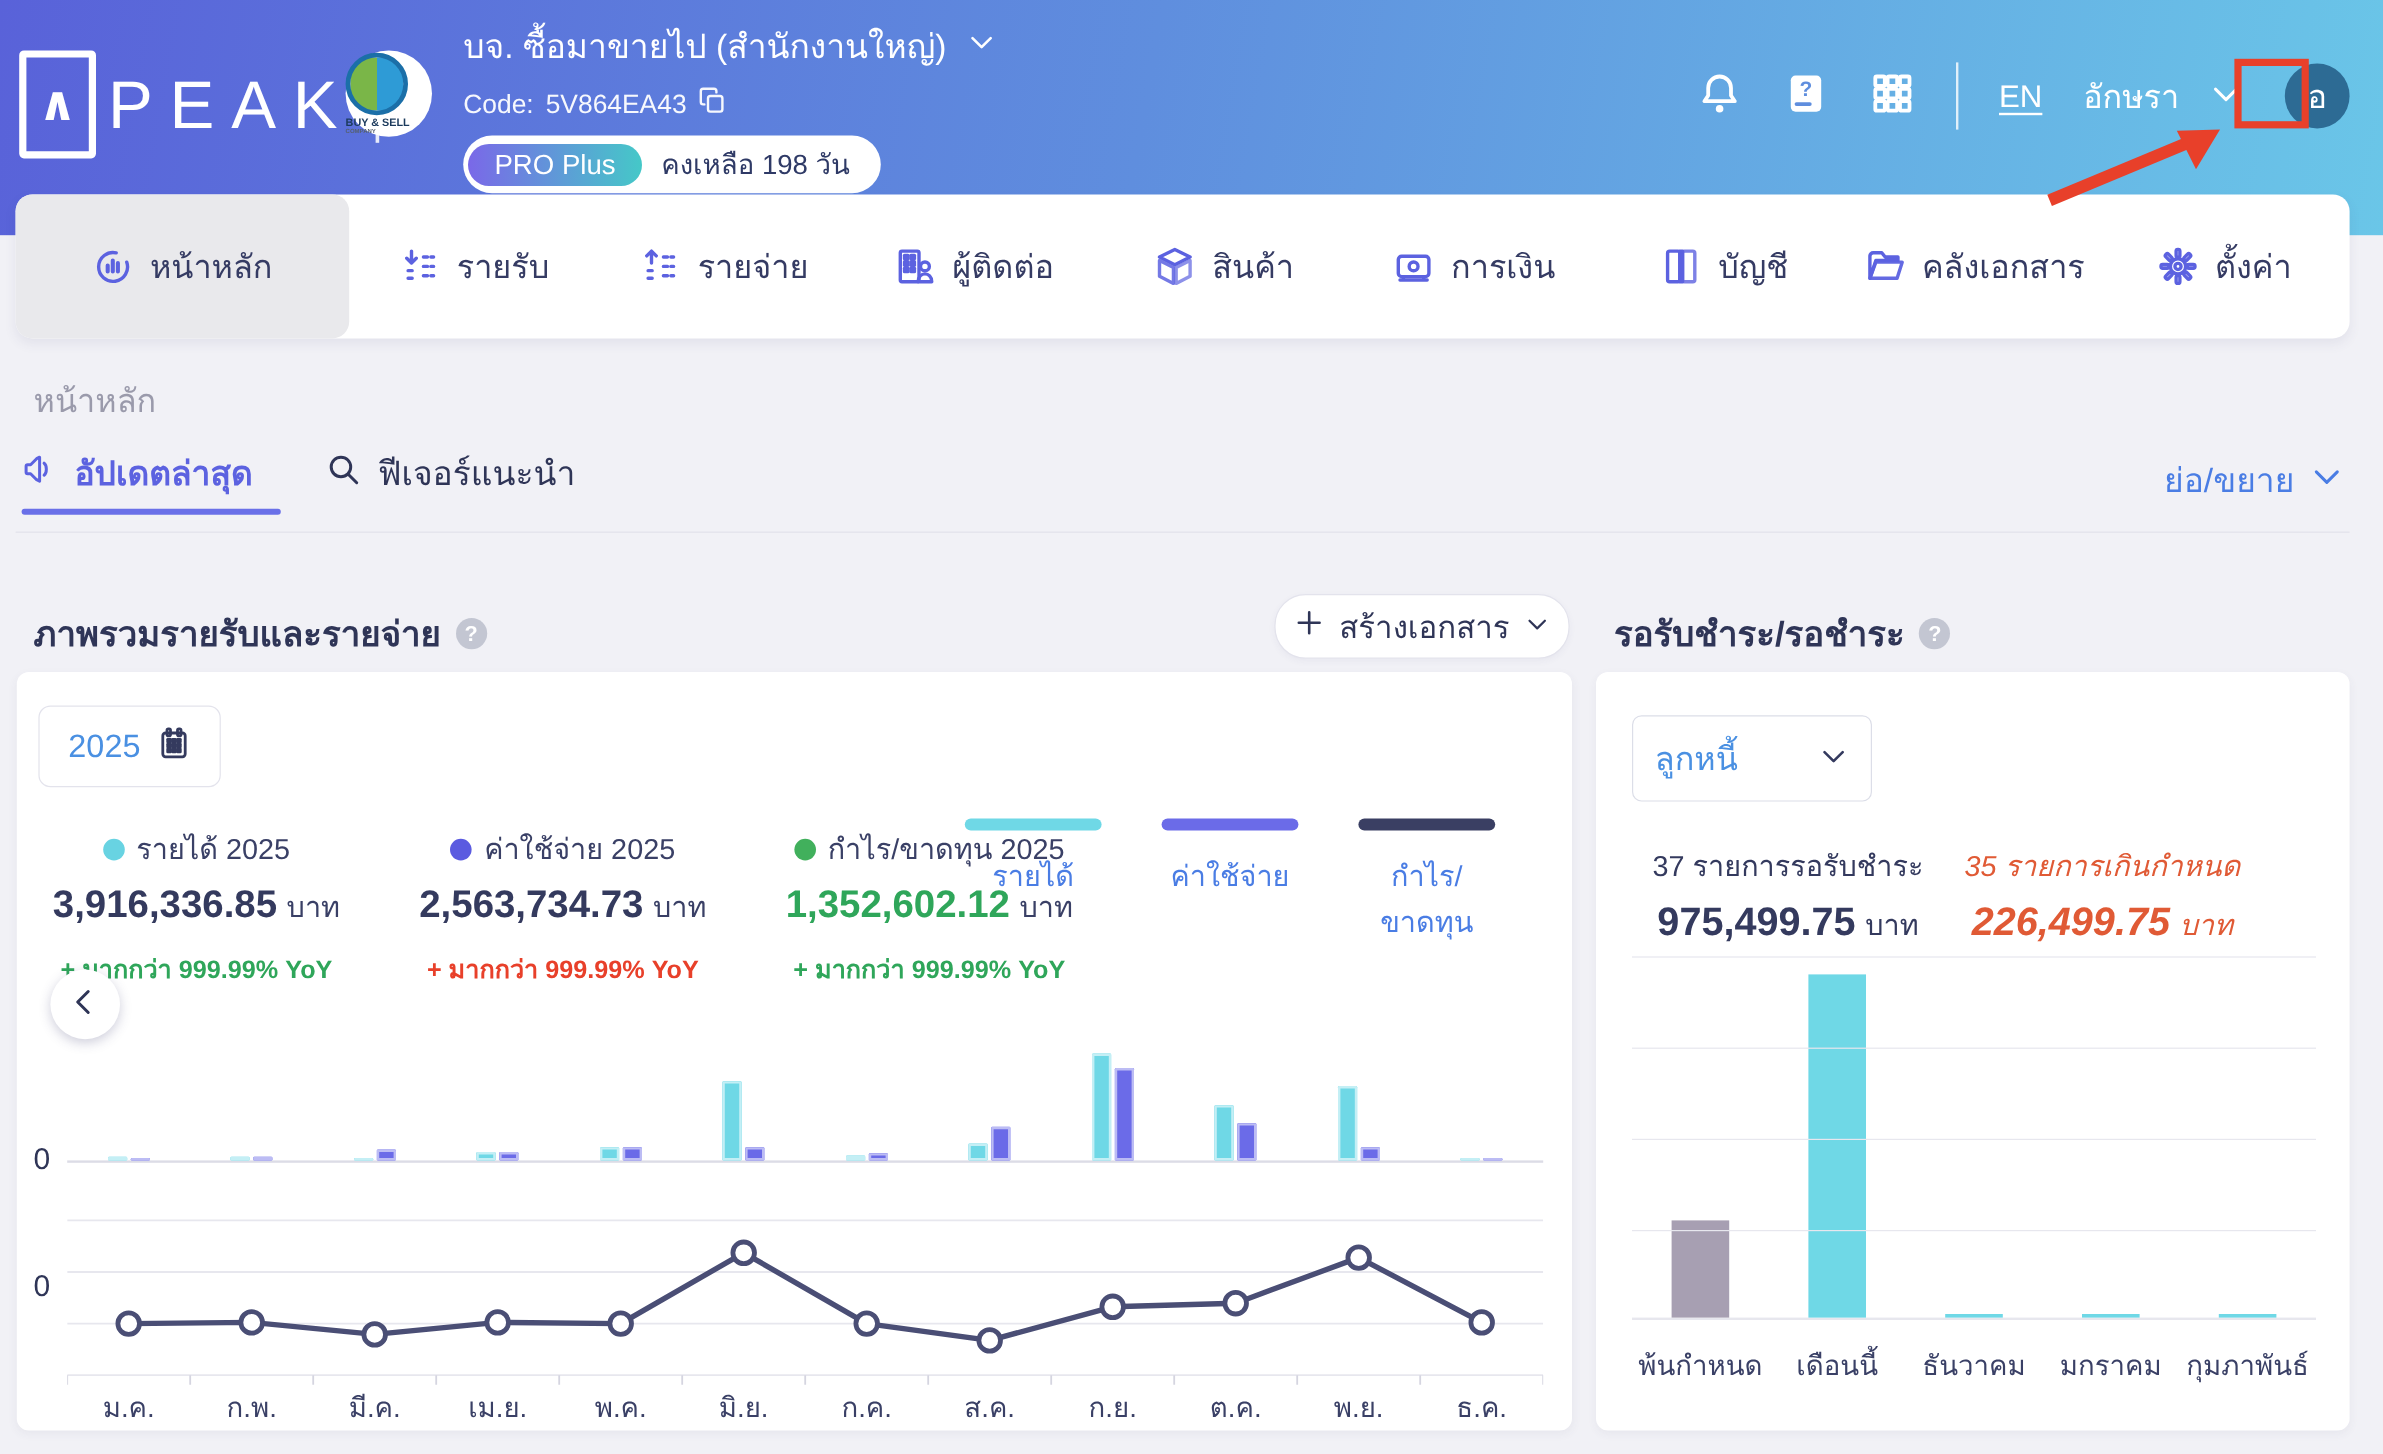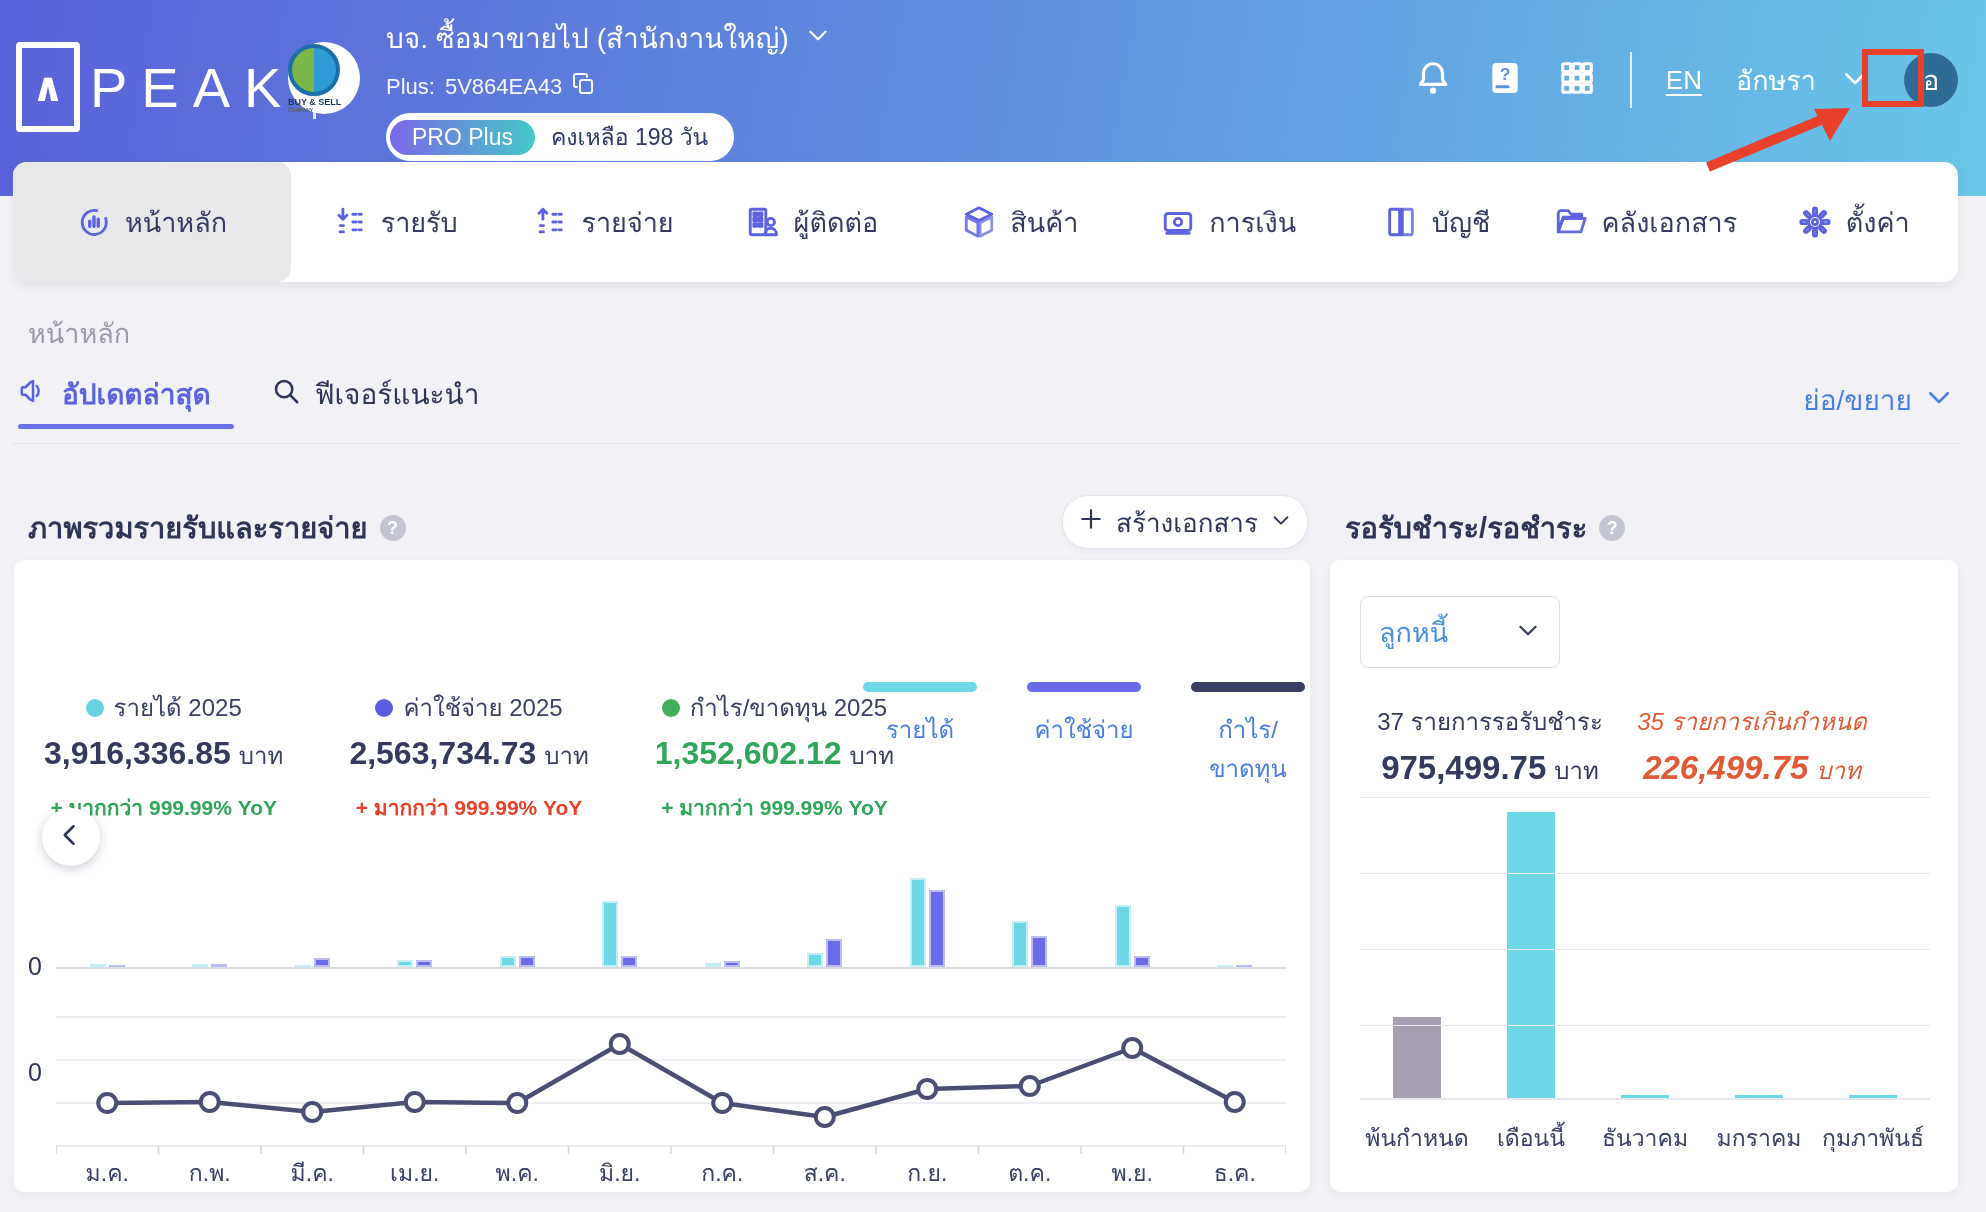--- a/index.html
+++ b/index.html
@@ -63,21 +63,21 @@
   
   #year-box{position:absolute;left:18px;top:28px;width:150px;height:66px;border:1px solid #e3e3ec;border-radius:10px;
             display:flex;align-items:center;justify-content:center;gap:14px;font-size:27px;color:#4a90e2;cursor:pointer;}
   #stats-row{position:absolute;left:30px;top:128px;display:flex;gap:66px;}
   .stat{text-align:center;min-width:230px;}
   .stat .lbl{display:flex;align-items:center;justify-content:center;gap:10px;font-size:24px;color:#3a4066;}
   .stat .dot{width:18px;height:18px;border-radius:50%;}
   .stat .val{font-size:32px;font-weight:bold;margin-top:8px;}
   .stat .val .unit{font-size:24px;font-weight:normal;color:#3a4066;margin-left:8px;}
   .stat .yoy{font-size:21px;font-weight:bold;margin-top:16px;}
-  #legend-row{position:absolute;left:849px;top:122px;display:flex;gap:50px;}
+  #legend-row{position:absolute;left:790px;top:122px;display:flex;gap:50px;}
   .legend-item{width:114px;text-align:center;cursor:pointer;}
   .legend-item .pill{height:10px;border-radius:6px;}
   .legend-item .llb{font-size:24px;color:#4a7de4;margin-top:18px;}
   #back-btn{position:absolute;left:28px;top:248px;width:58px;height:58px;border-radius:50%;background:#fff;
             box-shadow:0 3px 10px rgba(60,60,110,.25);display:flex;align-items:center;justify-content:center;cursor:pointer;color:#2f3557;}
   #bars-zero{position:absolute;left:14px;top:392px;font-size:25px;color:#2f3557;}
   #line-zero{position:absolute;left:14px;top:498px;font-size:25px;color:#2f3557;}
   #bars-area{position:absolute;left:42px;top:205px;width:1230px;height:202px;border-bottom:2px solid #dcdce6;
              display:flex;align-items:flex-end;}
   .bar-group{flex:1;display:flex;justify-content:center;align-items:flex-end;gap:3px;}
@@ -126,21 +126,21 @@
       <div class="t2">COMPANY</div>
     </div>
     <div id="company-block">
       <div id="company-name-row">
         <span>บจ. ซื้อมาขายไป (สำนักงานใหญ่)</span>
         <span class="ic"><svg width="26" height="26" viewBox="0 0 24 24" fill="none" stroke="white" stroke-width="2" stroke-linecap="round" stroke-linejoin="round">
               <path d="M5 9l7 7 7-7"></path>
             </svg></span>
       </div>
       <div id="company-code-row">
-        <span>Plus:</span>
+        <span>Code:</span>
         <span>5V864EA43</span>
         <span><svg width="24" height="24" viewBox="0 0 24 24" fill="none" stroke="white" stroke-width="2" stroke-linecap="round" stroke-linejoin="round">
               <rect x="8" y="8" width="12" height="13" rx="2"></rect>
               <path d="M5 15H4a2 2 0 0 1-2-2V4a2 2 0 0 1 2-2h9a2 2 0 0 1 2 2v1"></path>
             </svg></span>
       </div>
       <div id="plan-pill">
         <span class="pro">PRO Plus</span>
         <span class="days">คงเหลือ 198 วัน</span>
       </div>
@@ -319,20 +319,37 @@
     <span><svg width="22" height="22" viewBox="0 0 24 24" fill="none" stroke="#2f3557" stroke-width="2" stroke-linecap="round" stroke-linejoin="round">
           <path d="M5 9l7 7 7-7"></path>
         </svg></span>
   </div>
   <div id="recv-title" class="section-title">
     <span>รอรับชำระ/รอชำระ</span>
     <span class="q-ic">?</span>
   </div>
 
   <div id="left-card" class="card">
+    <div id="year-box">
+      <span>2025</span>
+      <span><svg width="28" height="28" viewBox="0 0 24 24" fill="none" stroke="#343a5e" stroke-width="2" stroke-linecap="round" stroke-linejoin="round">
+            <rect x="4" y="5" width="16" height="17" rx="2"></rect>
+            <rect x="7" y="2" width="2.5" height="5" rx="1"></rect>
+            <rect x="14.5" y="2" width="2.5" height="5" rx="1"></rect>
+            <rect x="7.5" y="9.5" width="2" height="2" fill="#fff"></rect>
+            <rect x="11" y="9.5" width="2" height="2" fill="#fff"></rect>
+            <rect x="14.5" y="9.5" width="2" height="2" fill="#fff"></rect>
+            <rect x="7.5" y="13" width="2" height="2" fill="#fff"></rect>
+            <rect x="11" y="13" width="2" height="2" fill="#fff"></rect>
+            <rect x="14.5" y="13" width="2" height="2" fill="#fff"></rect>
+            <rect x="7.5" y="16.5" width="2" height="2" fill="#fff"></rect>
+            <rect x="11" y="16.5" width="2" height="2" fill="#fff"></rect>
+            <rect x="14.5" y="16.5" width="2" height="2" fill="#fff"></rect>
+          </svg></span>
+    </div>
     <div id="stats-row">
         <div class="stat">
           <div class="lbl"><span class="dot" style="background:#68d3e2"></span>รายได้ 2025</div>
     <div class="val" style="color:#343a5e">3,916,336.85<span class="unit">บาท</span></div>
     <div class="yoy" style="color:#2fa65a">+ มากกว่า 999.99% YoY</div>
         </div>
         <div class="stat">
           <div class="lbl"><span class="dot" style="background:#5b5be0"></span>ค่าใช้จ่าย 2025</div>
     <div class="val" style="color:#343a5e">2,563,734.73<span class="unit">บาท</span></div>
     <div class="yoy" style="color:#e8402a">+ มากกว่า 999.99% YoY</div>

